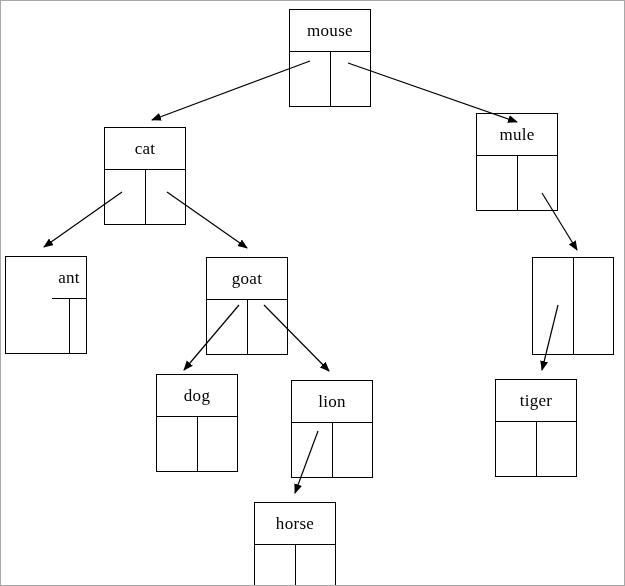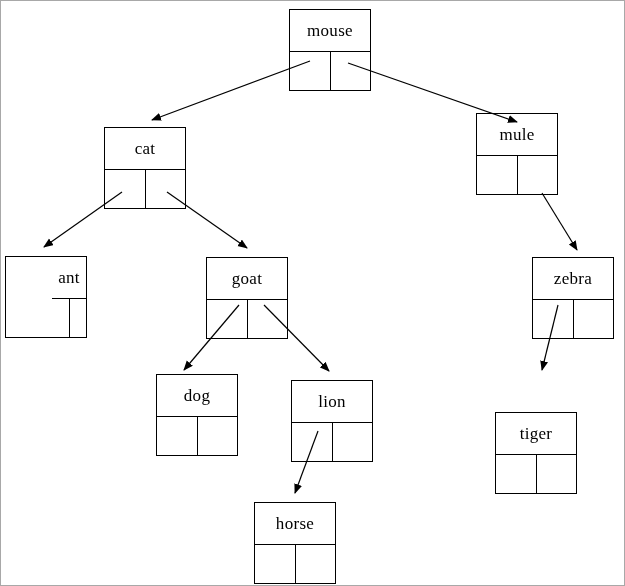--- a/index.html
+++ b/index.html
@@ -11,21 +11,21 @@
     width: 625px;
     height: 586px;
     background: #ffffff;
     border: 1px solid #a8a8a8;
     overflow: hidden;
   }
 
   .node {
     position: absolute;
     width: 82px;
-    height: 82px;
+    height: 98px;
     border: 1px solid #000000;
     background: #ffffff;
     display: flex;
     flex-direction: column;
   }
   .node-label {
     height: 42px;
     display: flex;
     align-items: center;
     justify-content: center;
@@ -90,21 +90,20 @@
 
   <div class="node" style="left:205px; top:256px;">
     <div class="node-label">goat</div>
     <div class="node-pointers">
       <div class="cell"></div>
       <div class="cell"></div>
     </div>
   </div>
 
   <div class="node" style="left:531px; top:256px;">
-    <div class="node-label">zebra</div>
     <div class="node-pointers">
       <div class="cell"></div>
       <div class="cell"></div>
     </div>
   </div>
 
   <div class="node" style="left:139px; top:373px;margin-left:16px;">
     <div class="node-label">dog</div>
     <div class="node-pointers">
       <div class="cell"></div>
@@ -113,21 +112,21 @@
   </div>
 
   <div class="node" style="left:290px; top:379px;">
     <div class="node-label">lion</div>
     <div class="node-pointers">
       <div class="cell"></div>
       <div class="cell"></div>
     </div>
   </div>
 
-  <div class="node" style="left:494px; top:378px;margin-top:33px;">
+  <div class="node" style="left:494px; top:378px;">
     <div class="node-label">tiger</div>
     <div class="node-pointers">
       <div class="cell"></div>
       <div class="cell"></div>
     </div>
   </div>
 
   <div class="node" style="left:253px; top:501px;">
     <div class="node-label">horse</div>
     <div class="node-pointers">

